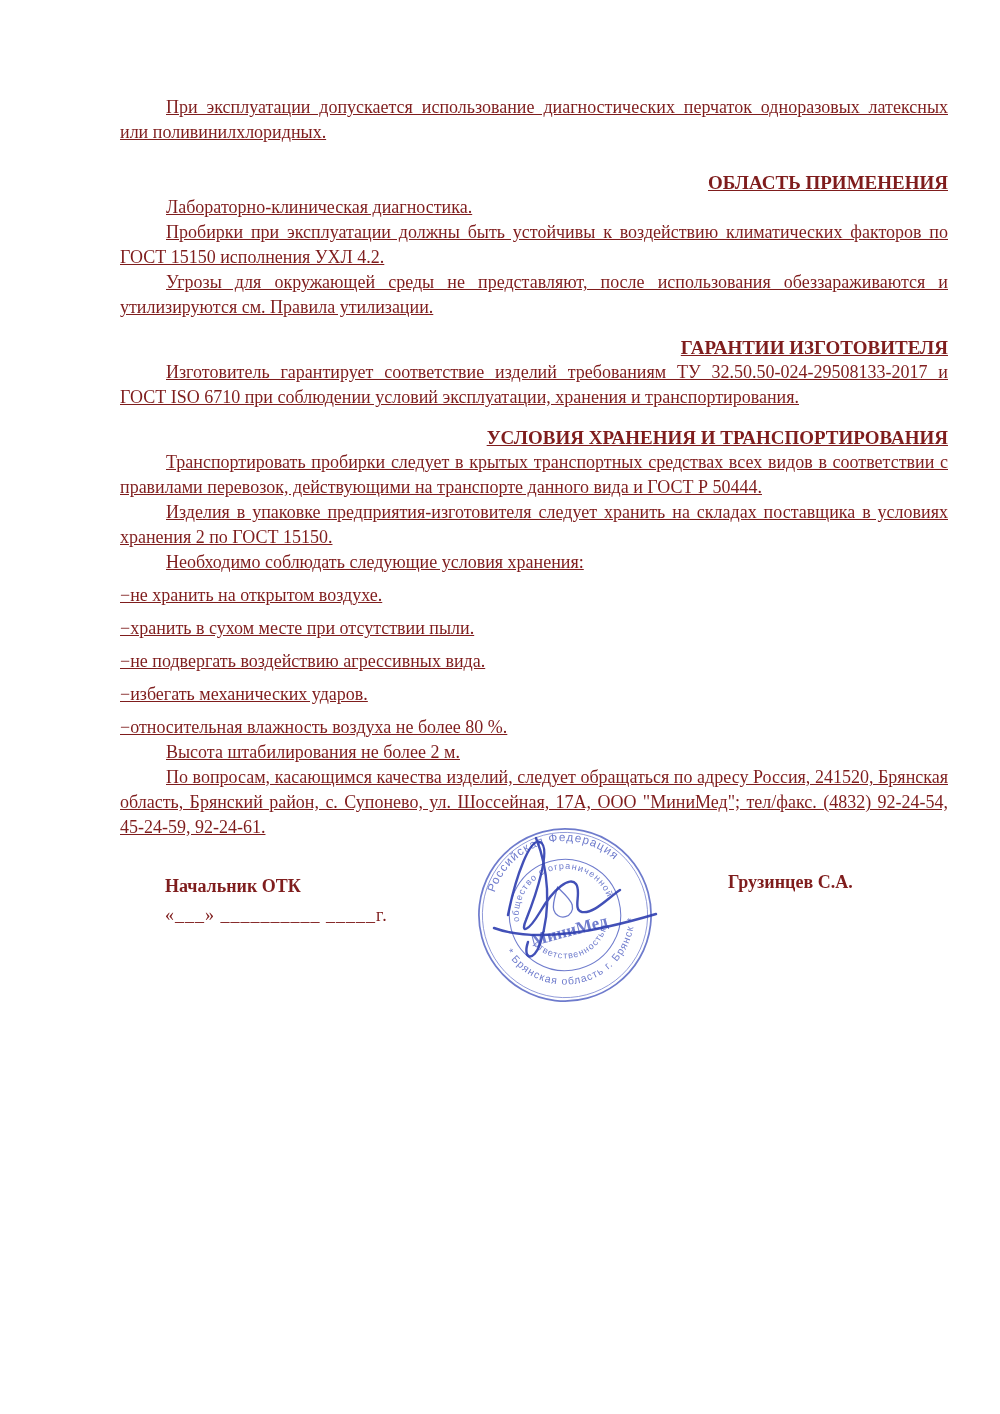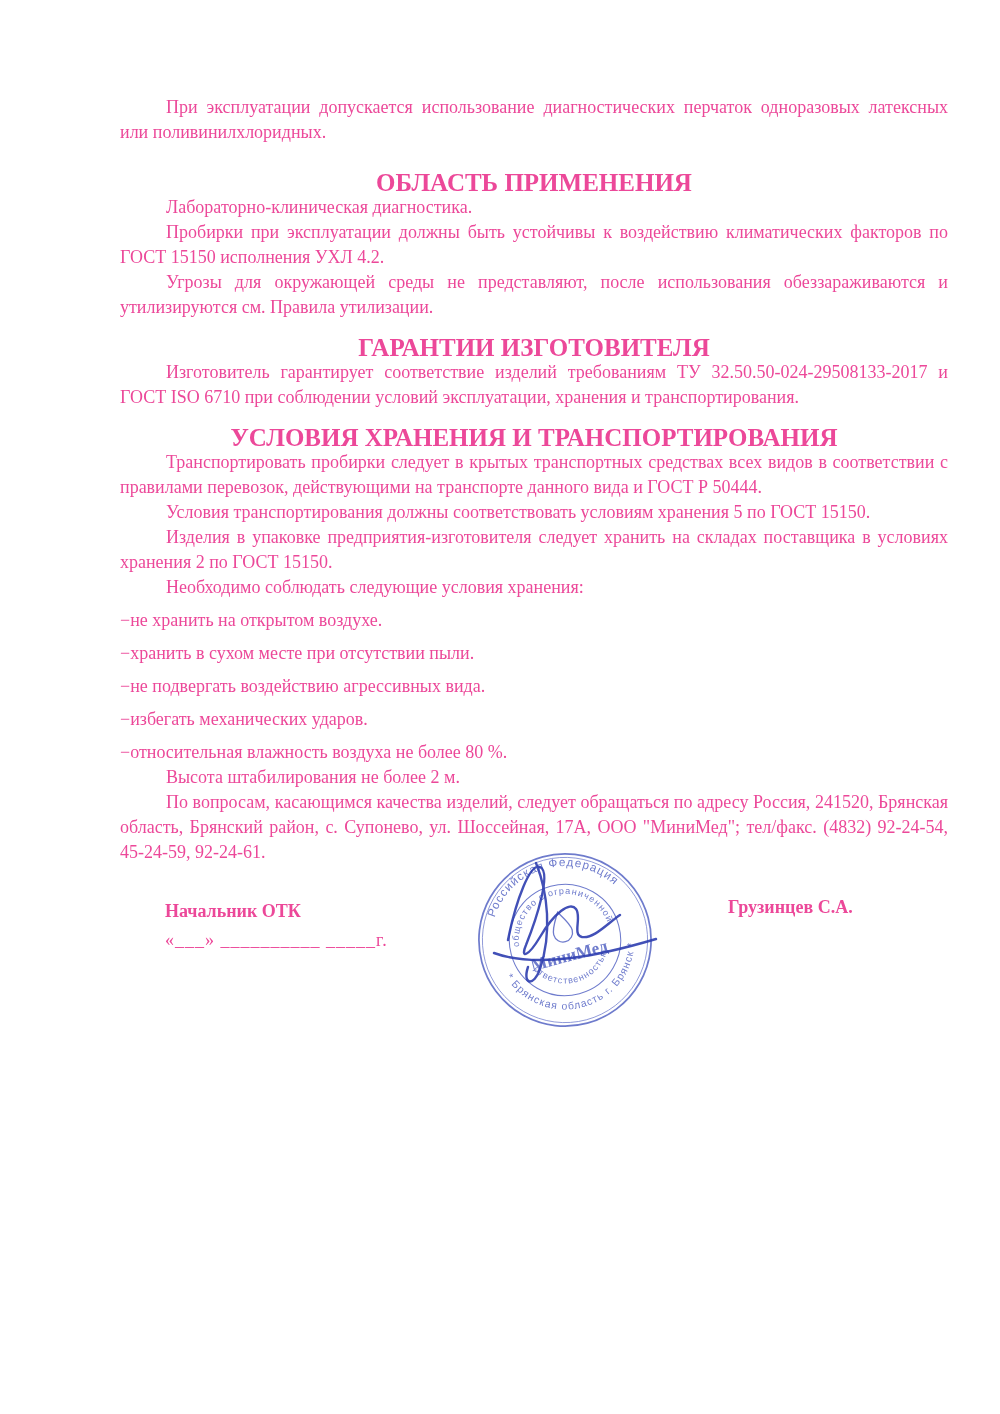--- a/index.html
+++ b/index.html
@@ -6,29 +6,30 @@
   .page {
     position:relative;
     width:1000px; height:1414px;
     margin:0 auto;
     background:#ffffff;
     box-sizing:border-box;
     padding:95px 52px 0 120px;
     font-family:"Liberation Serif", serif;
     font-size:18px;
     line-height:25px;
-    color:#ec4899;
+    color:#7f1d1d;
     overflow:hidden;
+    text-decoration:underline;
   }
   p { margin:0; text-align:justify; text-indent:46px; }
   p.li { text-indent:0; text-align:left;margin-top:8px; }
   h2 {
     margin:15px 0 0 0;
-    text-align:center;
-    font-size:25px;
+    text-align:right;
+    font-size:19px;
     line-height:25px;
     font-weight:bold;
   }
   h2.mt-lg { margin-top:25px; }
   .sig-block { position:relative; height:320px; margin-top:30px; }
   .sig-left  { position:absolute; left:45px; top:4px; }
   .sig-title { font-weight:bold; }
   .sig-date  { margin-top:4px; letter-spacing:1px; }
   .sig-name  { position:absolute; left:608px; top:0; font-weight:bold;text-align:right; }
   .stamp     { position:absolute; left:345px; top:-55px; width:200px; height:200px; opacity:0.8; }
@@ -48,21 +49,20 @@
   <p>Лабораторно-клиническая диагностика.</p>
 
   <p>Пробирки при эксплуатации должны быть устойчивы к воздействию климатических факторов по ГОСТ 15150 исполнения УХЛ 4.2.</p>
   <p>Угрозы для окружающей среды не представляют, после использования обеззараживаются и утилизируются см. Правила утилизации.</p>
 
   <h2>ГАРАНТИИ ИЗГОТОВИТЕЛЯ</h2>
   <p>Изготовитель гарантирует соответствие изделий требованиям ТУ 32.50.50-024-29508133-2017 и ГОСТ ISO 6710 при соблюдении условий эксплуатации, хранения и транспортирования.</p>
 
   <h2>УСЛОВИЯ ХРАНЕНИЯ И ТРАНСПОРТИРОВАНИЯ</h2>
   <p>Транспортировать пробирки следует в крытых транспортных средствах всех видов в соответствии с правилами перевозок, действующими на транспорте данного вида и ГОСТ Р 50444.</p>
-  <p>Условия транспортирования должны соответствовать условиям хранения 5 по ГОСТ 15150.</p>
   <p>Изделия в упаковке предприятия-изготовителя следует хранить на складах поставщика в условиях хранения 2 по ГОСТ 15150.</p>
   <p>Необходимо соблюдать следующие условия хранения:</p>
 
   <p class="li">−не хранить на открытом воздухе.</p>
   <p class="li">−хранить в сухом месте при отсутствии пыли.</p>
   <p class="li">−не подвергать воздействию агрессивных вида.</p>
   <p class="li">−избегать механических ударов.</p>
   <p class="li">−относительная влажность воздуха не более 80 %.</p>
 
   <p>Высота штабилирования не более 2 м.</p>

